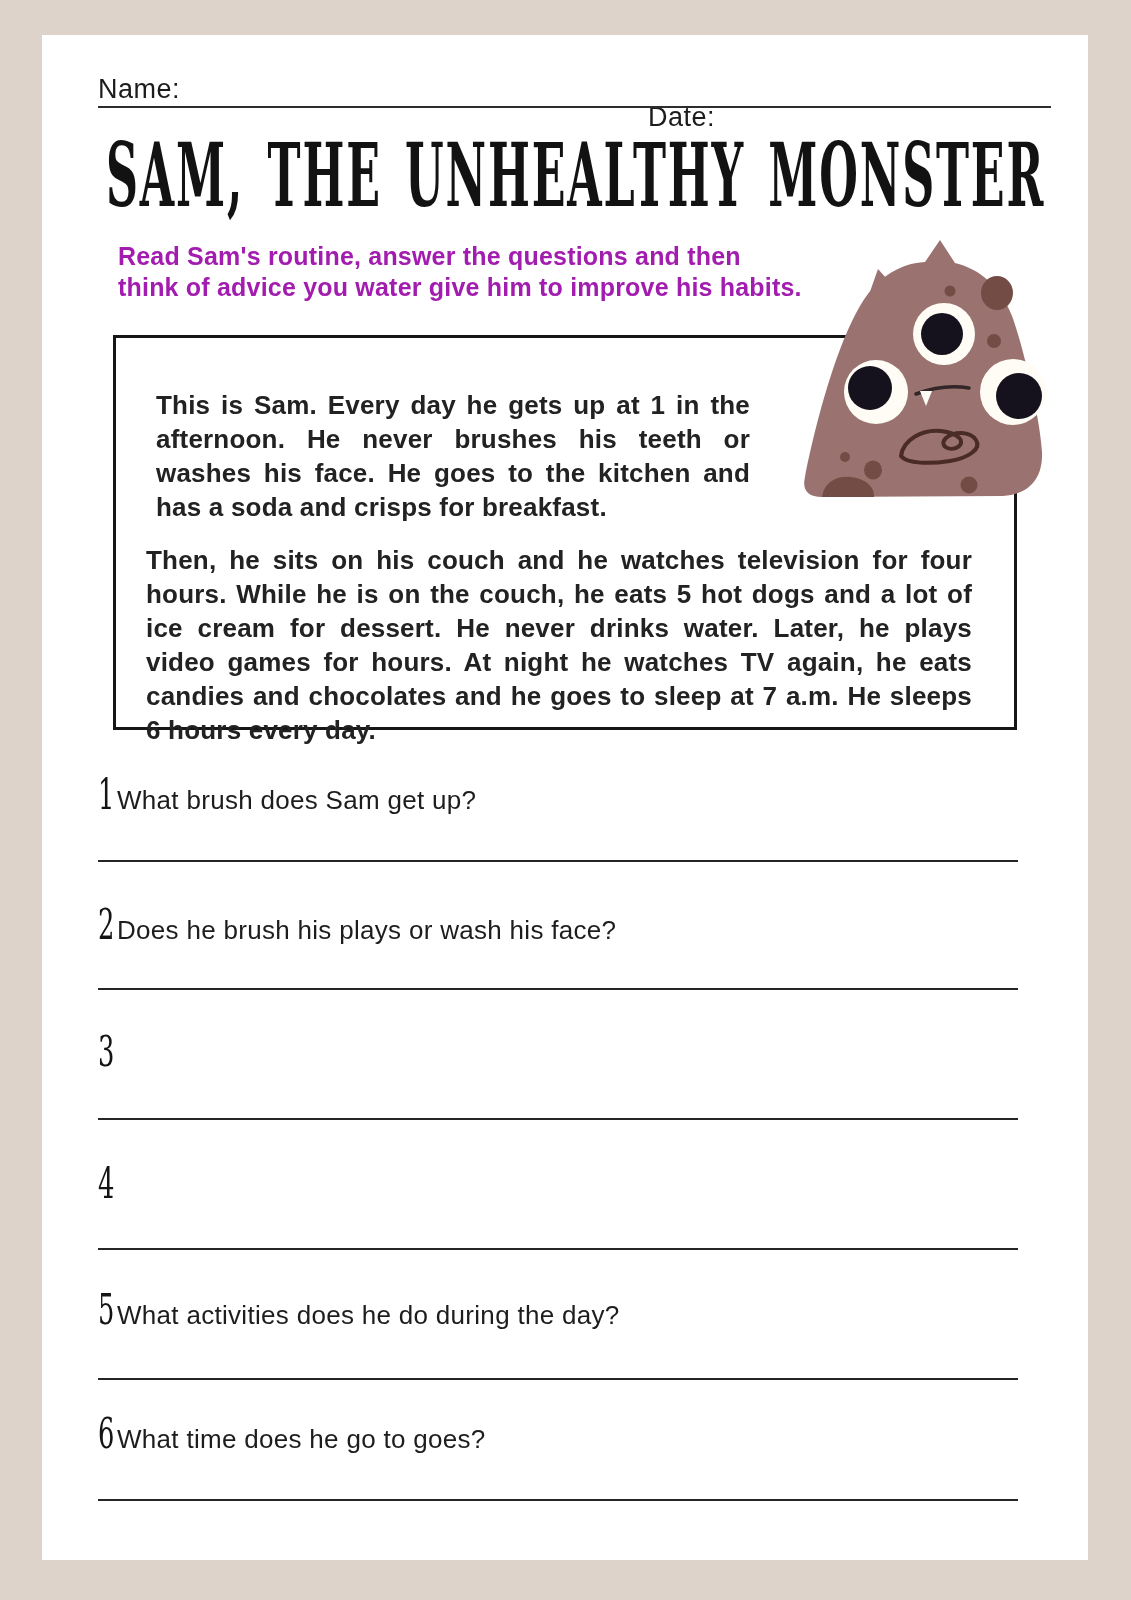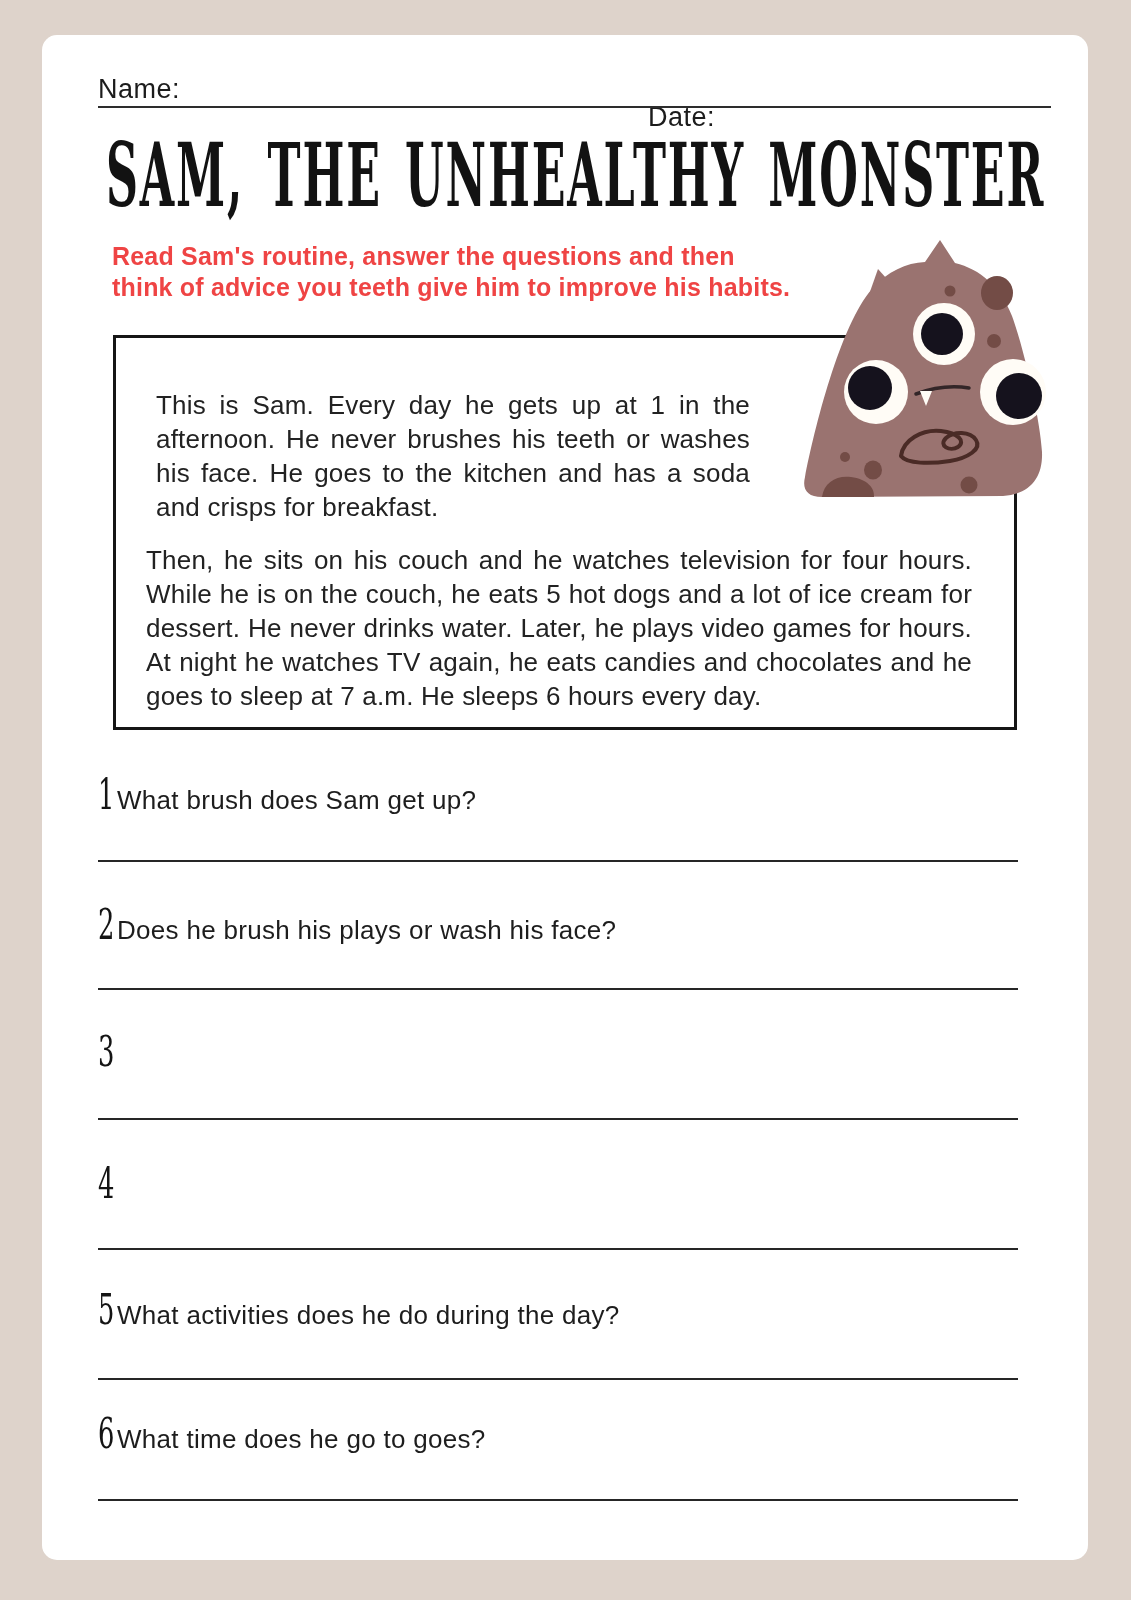--- a/index.html
+++ b/index.html
@@ -7,21 +7,20 @@
     width:1131px; height:1600px;
     background:#DED3CB;
     position:relative;
     font-family:"Liberation Sans", sans-serif;
     -webkit-font-smoothing:antialiased;
   }
   .page {
     position:absolute; left:42px; top:35px;
     width:1046px; height:1525px;
     background:#FFFFFF;
-    border-radius:15px;
   }
   .field-label {
     position:absolute; top:39px;
     font-size:27px; color:#1C1C1C; letter-spacing:.5px;
   }
   .name-label { left:56px; }
   .date-label { left:606px;margin-top:28px; }
   .header-line {
     position:absolute; left:56px; top:71px; width:953px;
     border-top:2px solid #2D2D2D;
@@ -29,29 +28,30 @@
   .title {
     position:absolute; left:64px; top:97px;
     font-family:"DejaVu Serif","Liberation Serif",serif;
     font-size:74px; font-weight:700; color:#121212;
     letter-spacing:3px; word-spacing:10px;
     white-space:nowrap; line-height:1;
     transform:scaleX(0.60) scaleY(1.18);
     transform-origin:left top;
   }
   .instructions {
-    position:absolute; left:70px; top:206px;
-    font-size:25px; font-weight:700; color:#ef4444;
+    position:absolute; left:76px; top:206px;
+    font-size:25px; font-weight:700; color:#a21caf;
     line-height:31px; letter-spacing:.2px;
   }
   .passage-box {
     position:absolute; left:71px; top:300px;
     width:904px; height:395px;
     border:3px solid #161616; box-sizing:border-box;
     background:#FFFFFF;
+    font-weight:bold;
   }
   .passage-text {
     position:absolute;
     font-size:26px; line-height:34px; color:#222222;
     text-align:justify; text-align-last:left; letter-spacing:.2px;
   }
   .para-1 { left:40px; top:24px;  width:594px; }
   .para-2 { left:30px; top:179px; width:826px; }
   .monster-svg {
     position:absolute; left:748px; top:186px;
@@ -86,21 +86,21 @@
 <div class="page">
 
   <span class="field-label name-label">Name:</span>
   <span class="field-label date-label">Date:</span>
   <div class="header-line"></div>
 
   <div class="title">SAM, THE UNHEALTHY MONSTER</div>
 
   <div class="instructions">
     <span>Read Sam's routine, answer the questions and then</span><br>
-    <span>think of advice you teeth give him to improve his habits.</span>
+    <span>think of advice you water give him to improve his habits.</span>
   </div>
 
   <div class="passage-box">
     <p class="passage-text para-1">This is Sam. Every day he gets up at 1 in the afternoon. He never brushes his teeth or washes his face. He goes to the kitchen and has a soda and crisps for breakfast.</p>
     <p class="passage-text para-2">Then, he sits on his couch and he watches television for four hours. While he is on the couch, he eats 5 hot dogs and a lot of ice cream for dessert. He never drinks water. Later, he plays video games for hours. At night he watches TV again, he eats candies and chocolates and he goes to sleep at 7 a.m. He sleeps 6 hours every day.</p>
   </div>
 
   <svg class="monster-svg" viewBox="790 221 260 292" xmlns="http://www.w3.org/2000/svg" aria-hidden="true">
 
     <path d="M 866,303 L 878,269 L 895,288 Z" fill="#9A7370"></path>

